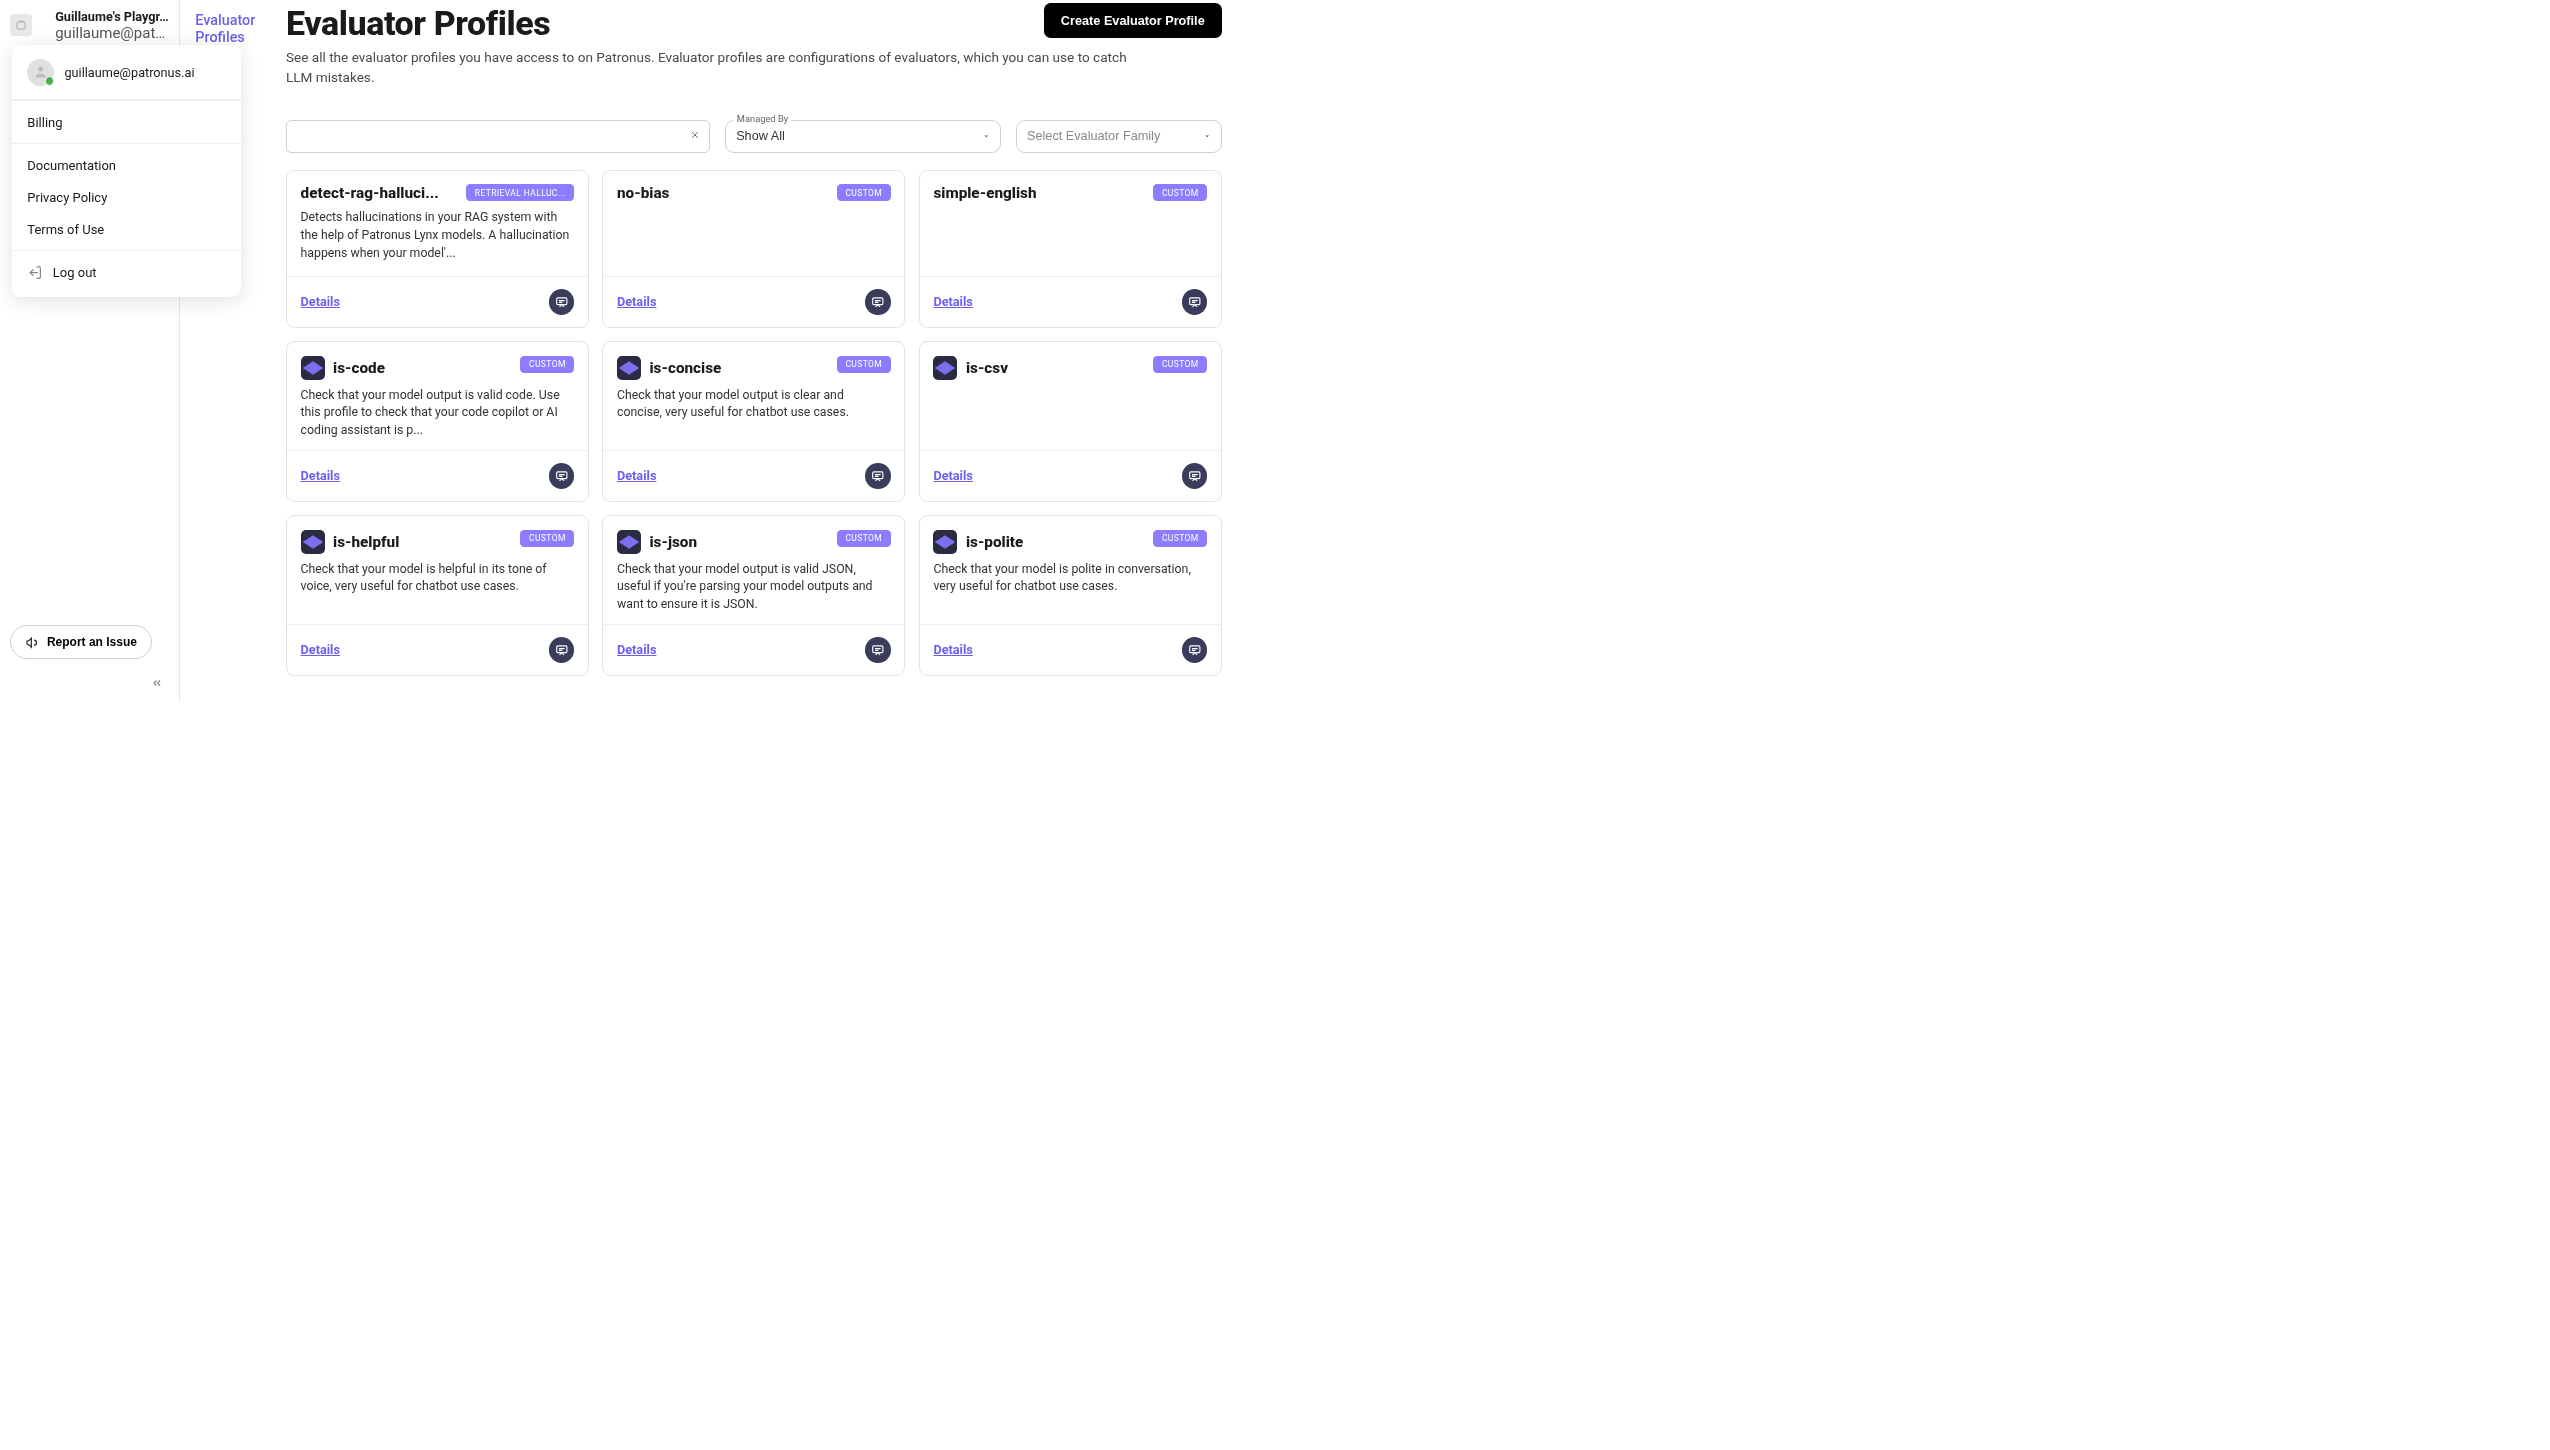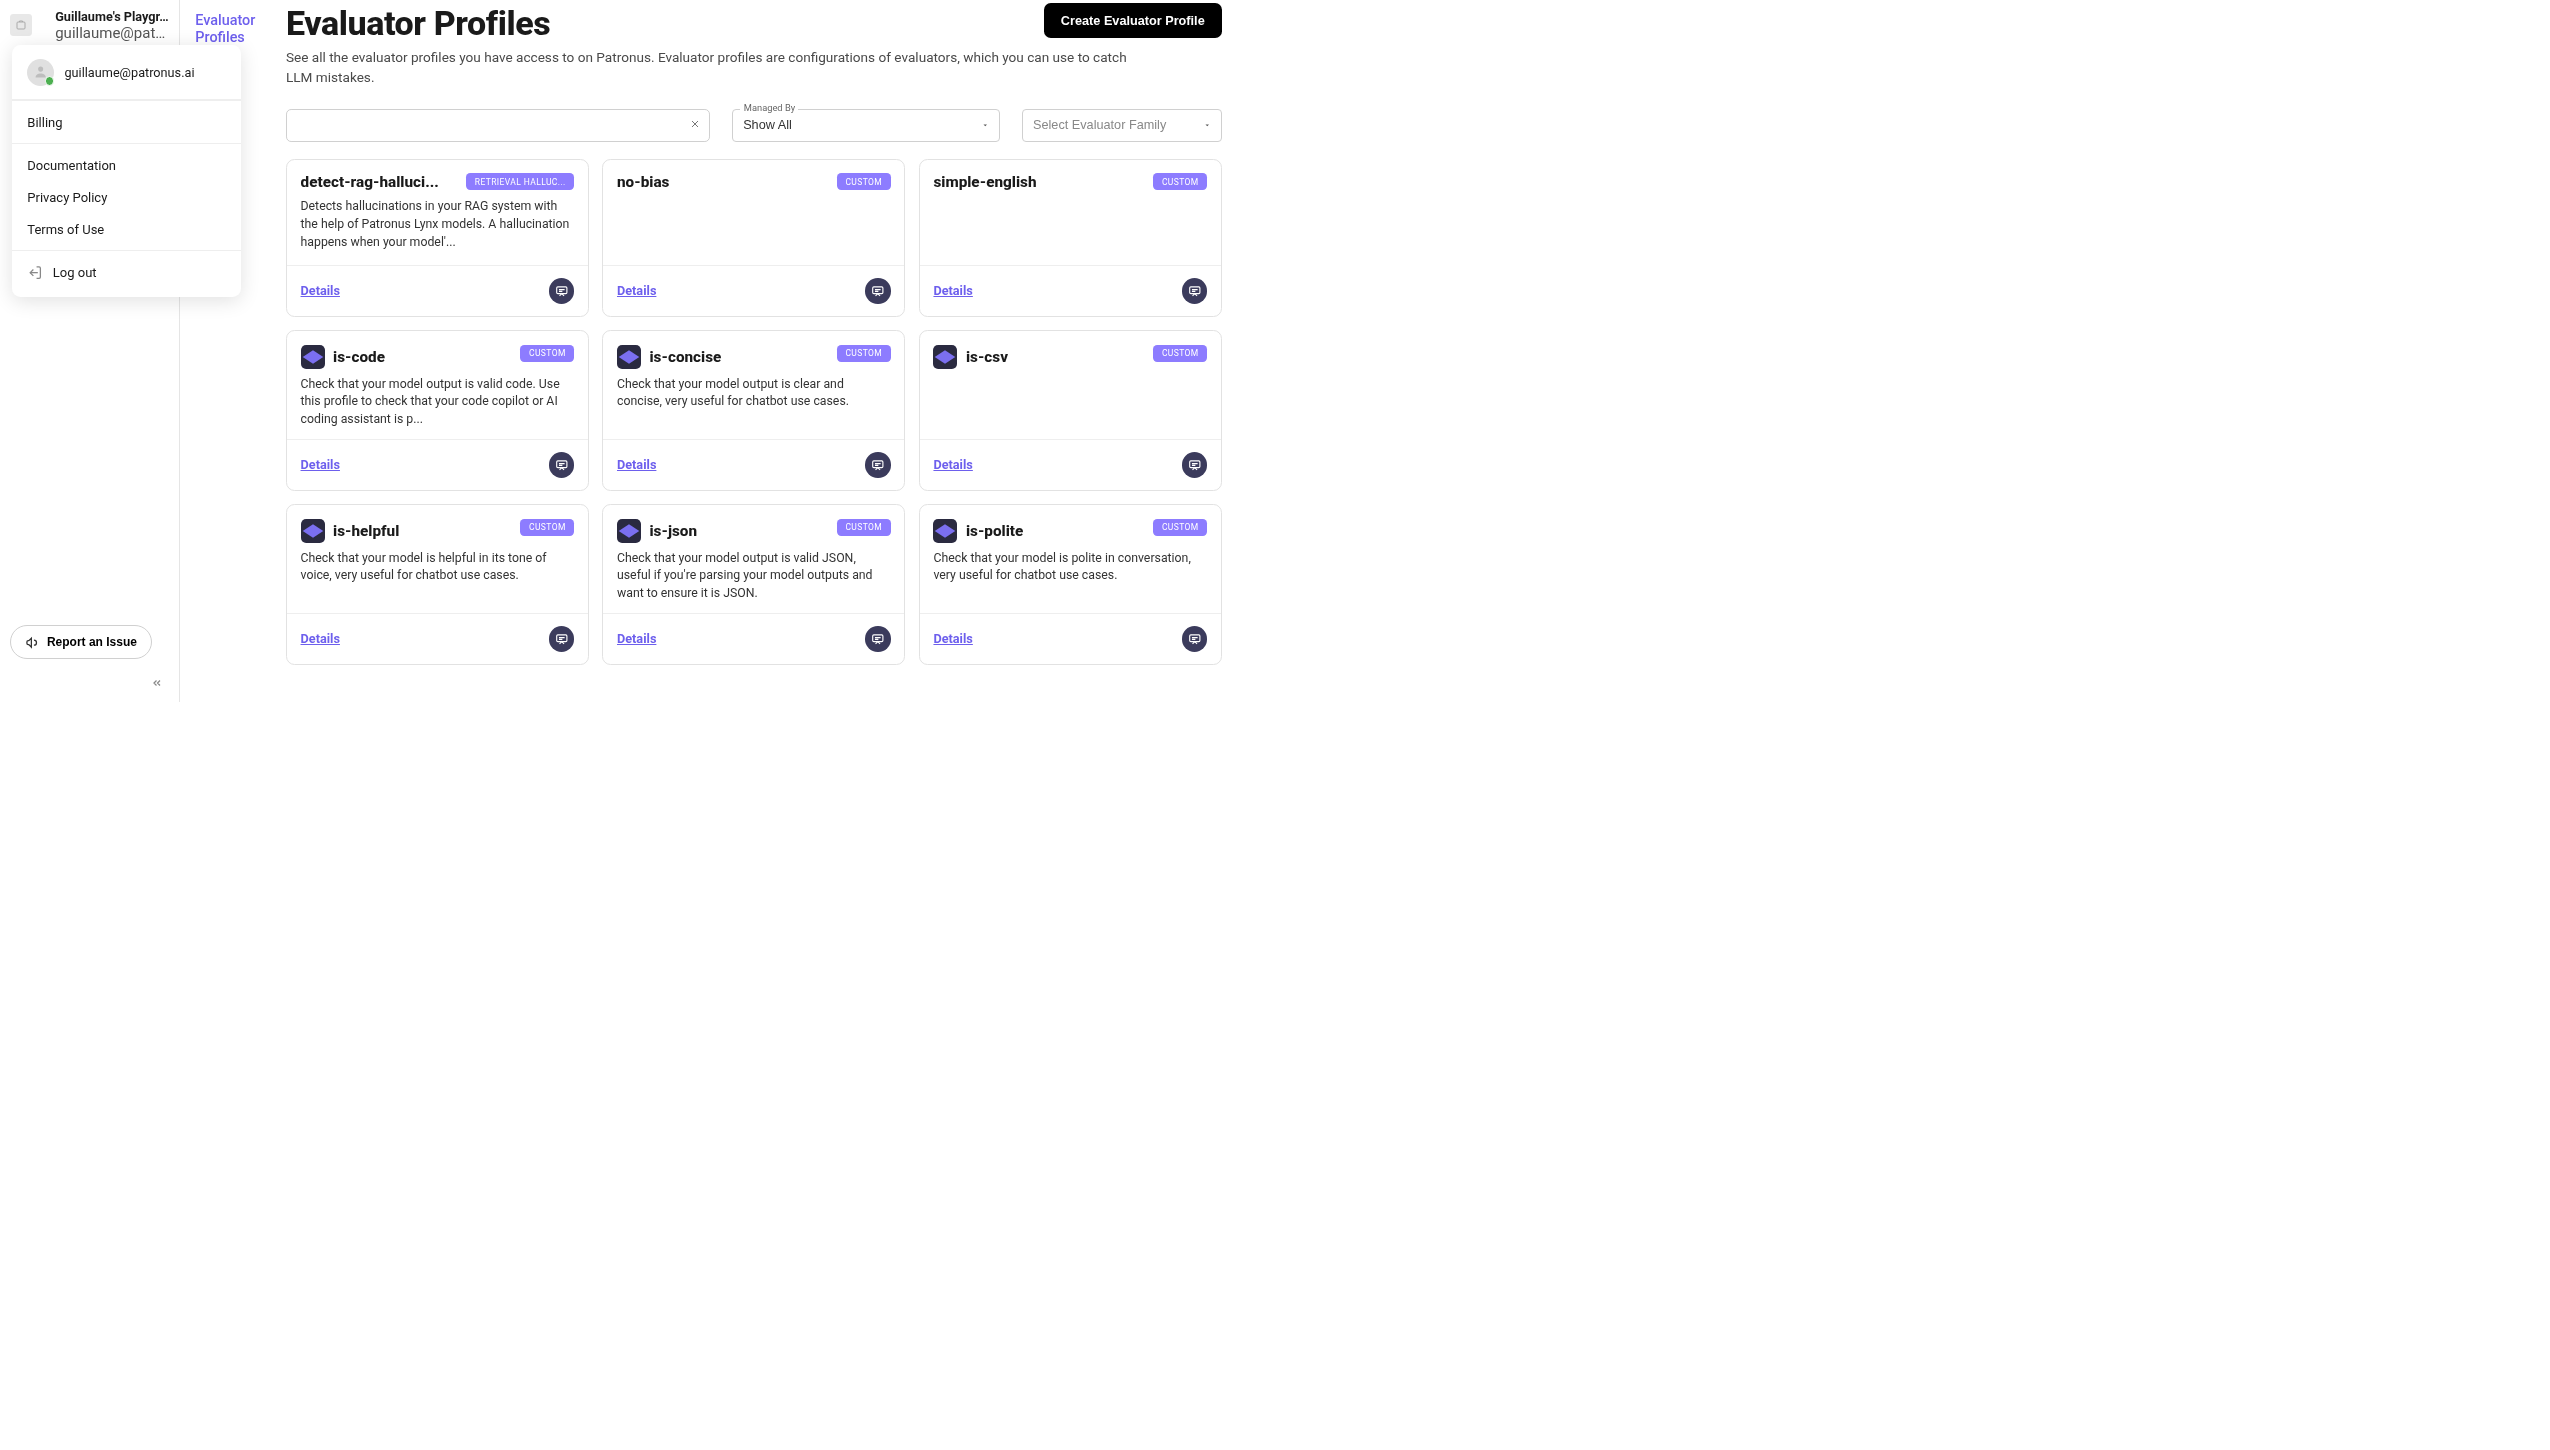--- a/index.html
+++ b/index.html
@@ -166,22 +166,22 @@
   }
   .page-subtitle {
     color: #4a4a4a;
     font-size: 13.6px;
     line-height: 1.5;
     margin-top: 3.4px;
     max-width: 847px;
   }
   .filter-row {
     display: flex;
-    gap: 22px;
-    margin-top: 21px;
+    gap: 15px;
+    margin-top: 32px;
   }
   .search-wrap {
     position: relative;
     flex: 0 0 424px;
   }
   .search-input {
     width: 100%;
     padding: 8.5px 30.5px 8.5px 10.2px;
     border: 0.8px solid #d0d0d0;
     border-radius: 5.1px;
@@ -202,21 +202,21 @@
     top: -6.8px; left: 8.5px;
     background: #fff;
     padding: 0 3.4px;
     font-size: 9.3px;
     color: #666;
   }
   .select-box {
     width: 100%;
     padding: 8.5px 29px 8.5px 10.2px;
     border: 0.8px solid #d0d0d0;
-    border-radius: 4px;
+    border-radius: 9px;
     font-size: 12.7px;
     background: #fff;
     cursor:pointer;
     text-align:left;
     color:#333;
   }
   .select-box.placeholder { color: #888; }
   .select-caret {
     position: absolute;
     right: 10.2px; top: 50%;

